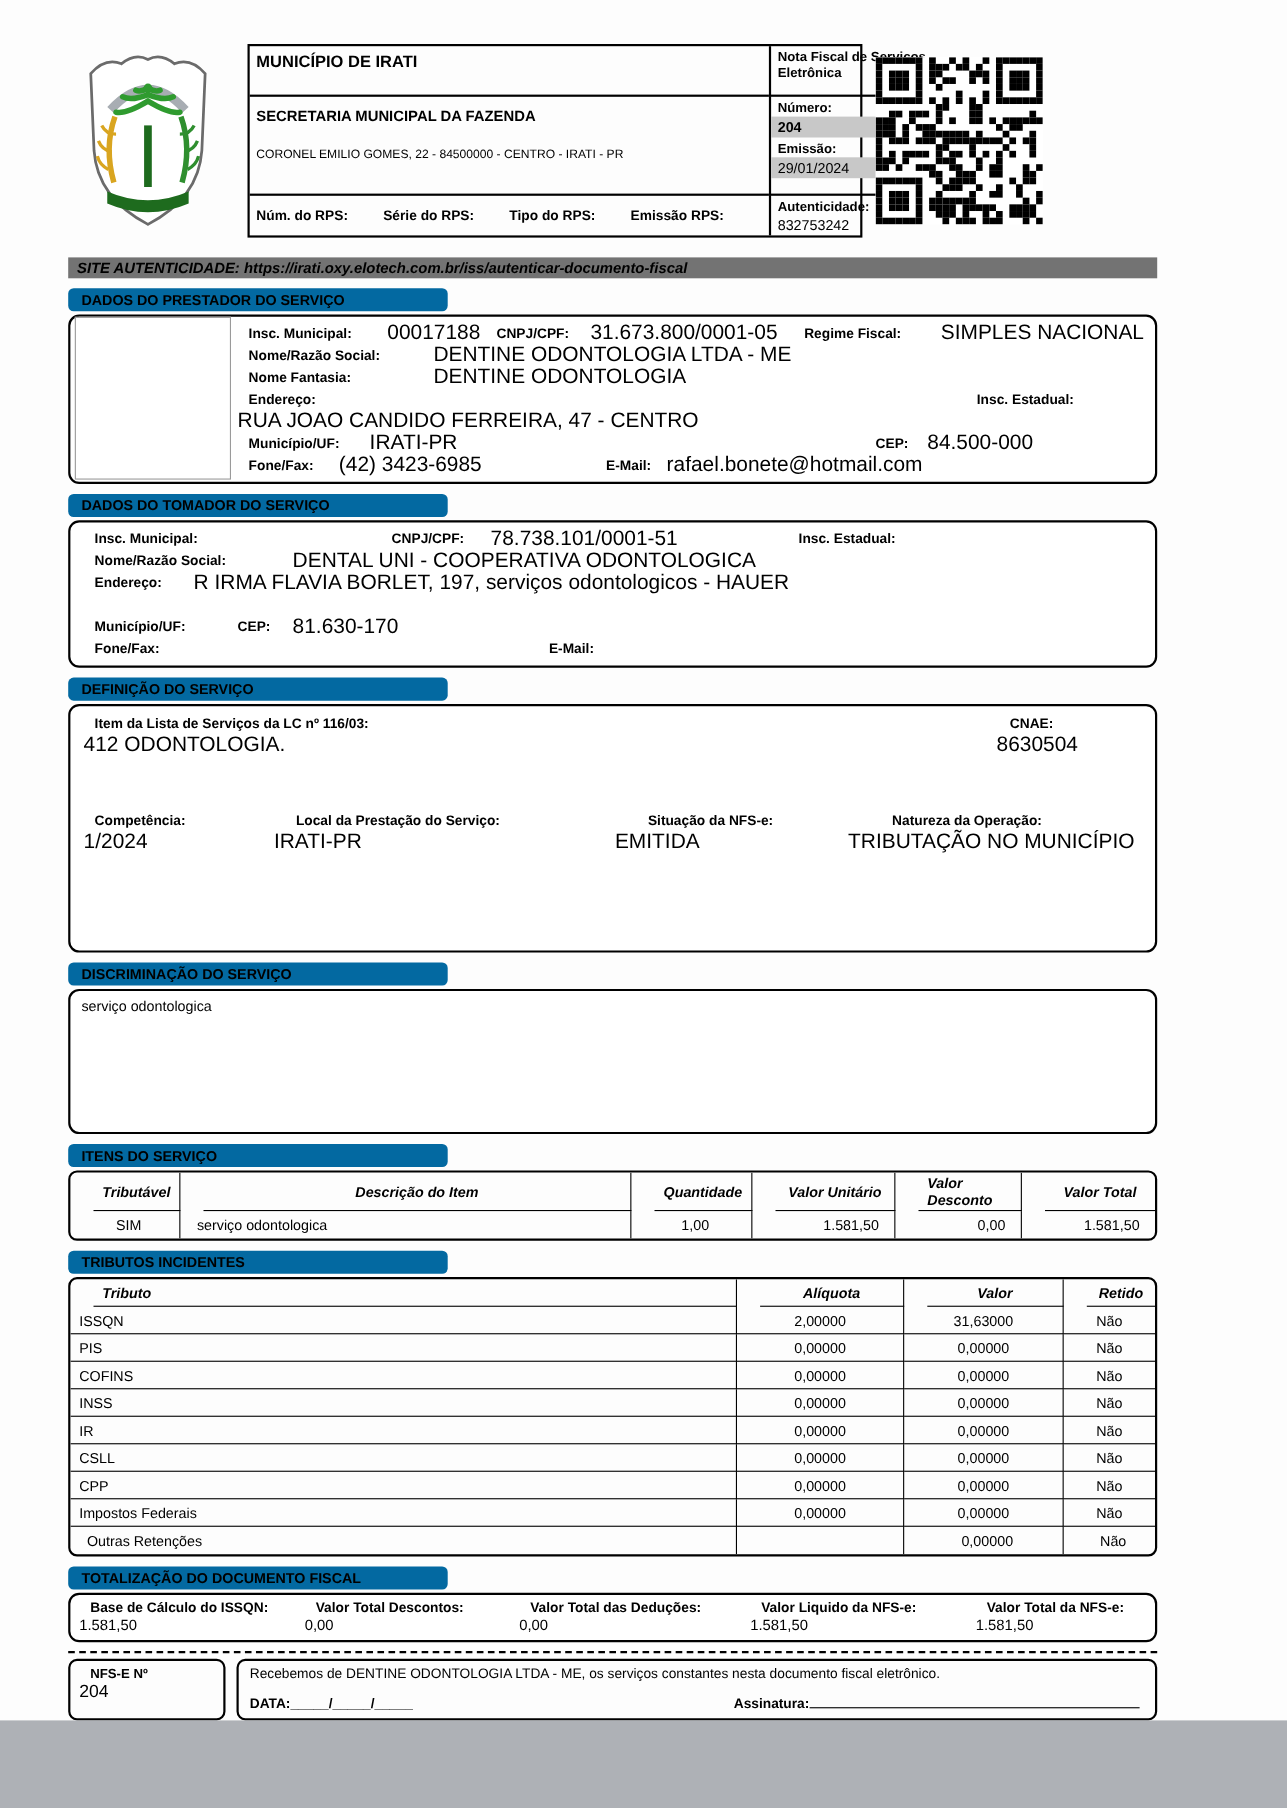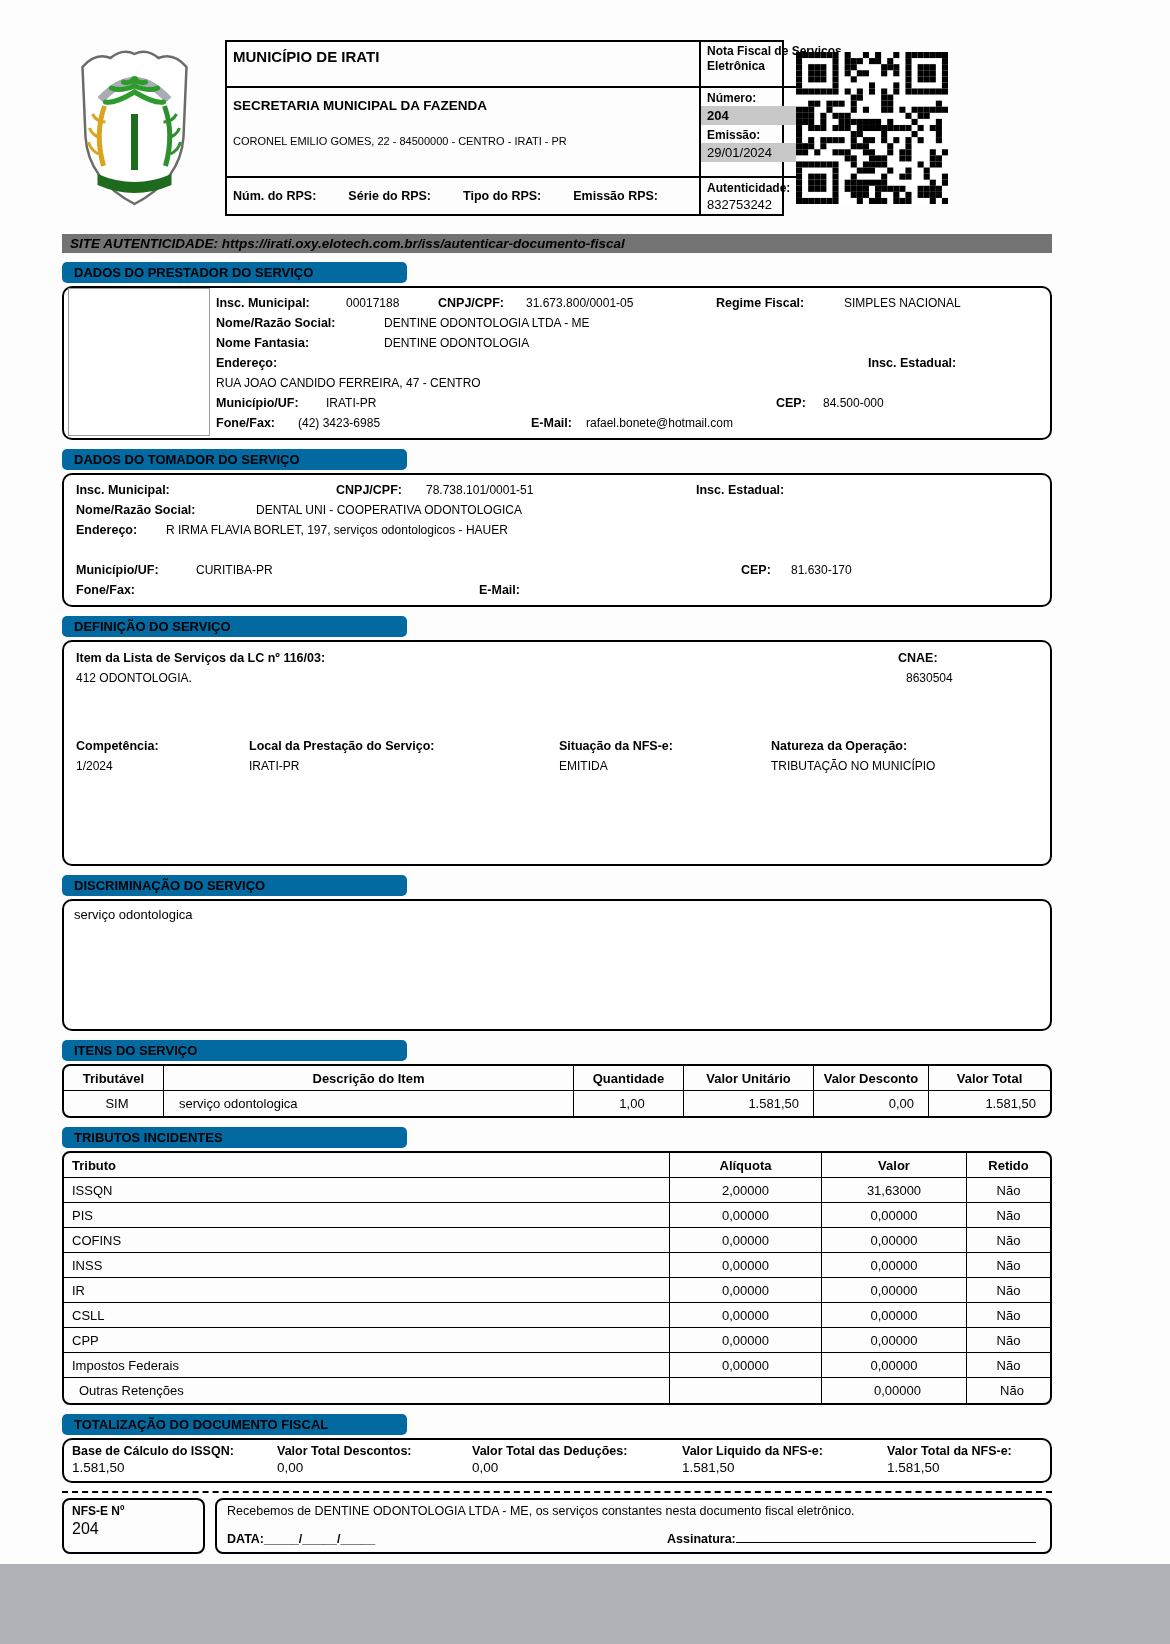--- a/index.html
+++ b/index.html
@@ -40,43 +40,43 @@
   }
 
   
   .section { margin:9px 0 0 62px; width:990px; }
   .sec-tab {
     width:345px; background:#0369a1; border-radius:5px;
     font-weight:bold; font-size:13px; padding:3px 12px; margin-bottom:3px;
   }
   .sec-box { border:2px solid #000; border-radius:10px; background:#fff; }
 
-  .lbl { font-weight:bold; font-size:12.5px; }
-  .val { font-size:12px; }
+  .lbl { font-weight:bold; font-size:12.5px;margin-left:10px; }
+  .val { font-size:19px; }
   .frow { display:flex; line-height:20px; white-space:nowrap; }
 
   
   .prestador-box { position:relative; min-height:152px; padding:5px 10px 5px 152px; }
   .logo-box { position:absolute; left:4px; top:0; width:142px; height:148px; background:#fff; border:1px solid #9a9a9a; }
 
   
   .tomador-box { min-height:127px; padding:5px 10px 5px 12px; }
 
   
   .definicao-box { min-height:226px; padding:6px 10px 6px 12px; }
 
   
   .disc-box { min-height:132px; padding:6px 10px; font-size:13px; }
 
   
   .grid-table { border:2px solid #000; border-radius:8px; overflow:hidden; display:grid; }
   .cell { border-right:1.5px solid #000; border-bottom:1.5px solid #000; padding:2px 8px; font-size:13px; display:flex; align-items:center; min-height:25px; }
   .cell.last-col { border-right:none; }
   .cell.last-row { border-bottom:none;padding-left:15px; }
-  .cell.th { font-weight:bold; justify-content:center; }
+  .cell.th { font-weight:bold; font-style:italic; justify-content:center;margin-left:21px; }
   .cell.th-left { justify-content:flex-start; }
   .cell.c { justify-content:center; }
   .cell.r { justify-content:flex-end; padding-right:14px; }
 
   .itens-table { grid-template-columns:100px 410px 110px 130px 115px 1fr; }
   .trib-table  { grid-template-columns:606px 152px 145px 1fr; }
 
   
   .total-box { padding:4px 8px 6px; display:grid; grid-template-columns:205px 195px 210px 205px 1fr; }
   .total-item .lbl { display:block; font-size:12.5px; }
@@ -529,21 +529,20 @@
     <div class="frow">
       <span class="lbl" style="width:180px">Nome/Razão Social:</span>
       <span class="val">DENTAL UNI - COOPERATIVA ODONTOLOGICA</span>
     </div>
     <div class="frow">
       <span class="lbl" style="width:90px">Endereço:</span>
       <span class="val">R IRMA FLAVIA BORLET, 197, serviços odontologicos - HAUER</span>
     </div>
     <div class="frow" style="margin-top:20px">
       <span class="lbl" style="width:120px">Município/UF:</span>
-      <span class="val" style="width:545px">CURITIBA-PR</span>
       <span class="lbl" style="width:50px">CEP:</span>
       <span class="val">81.630-170</span>
     </div>
     <div class="frow">
       <span class="lbl" style="width:403px">Fone/Fax:</span>
       <span class="lbl">E-Mail:</span>
     </div>
   </div>
 </div>
 

